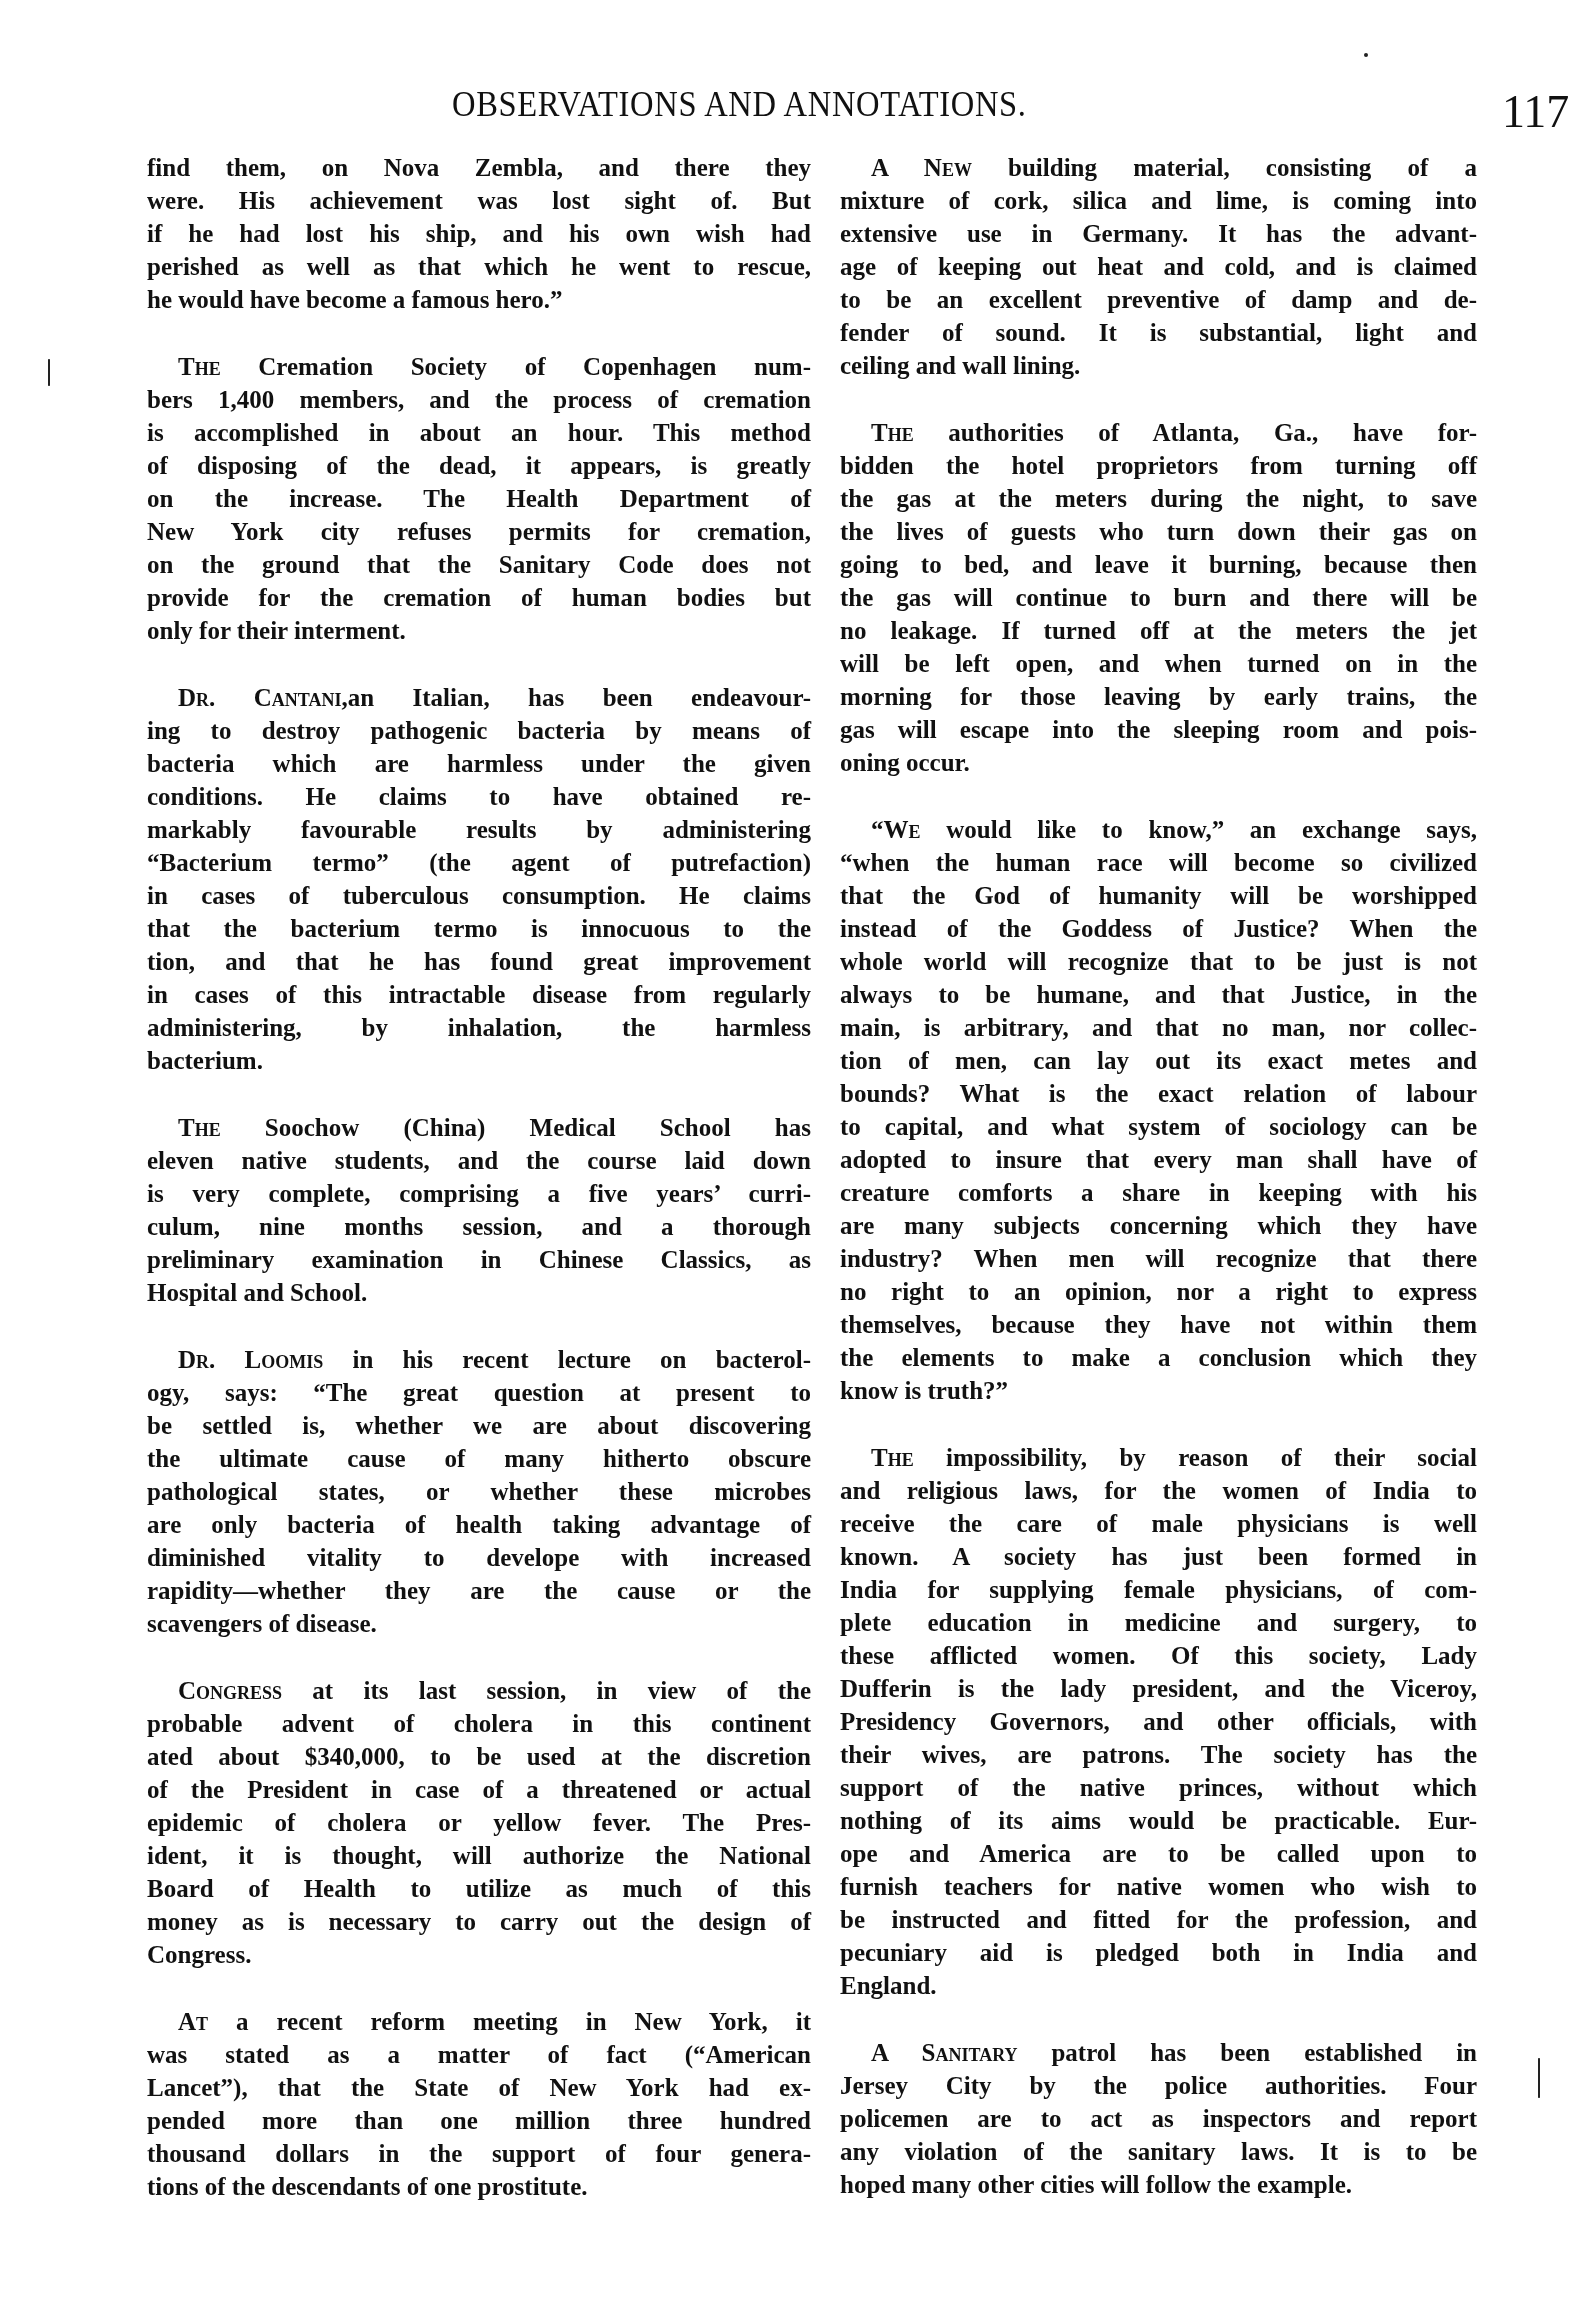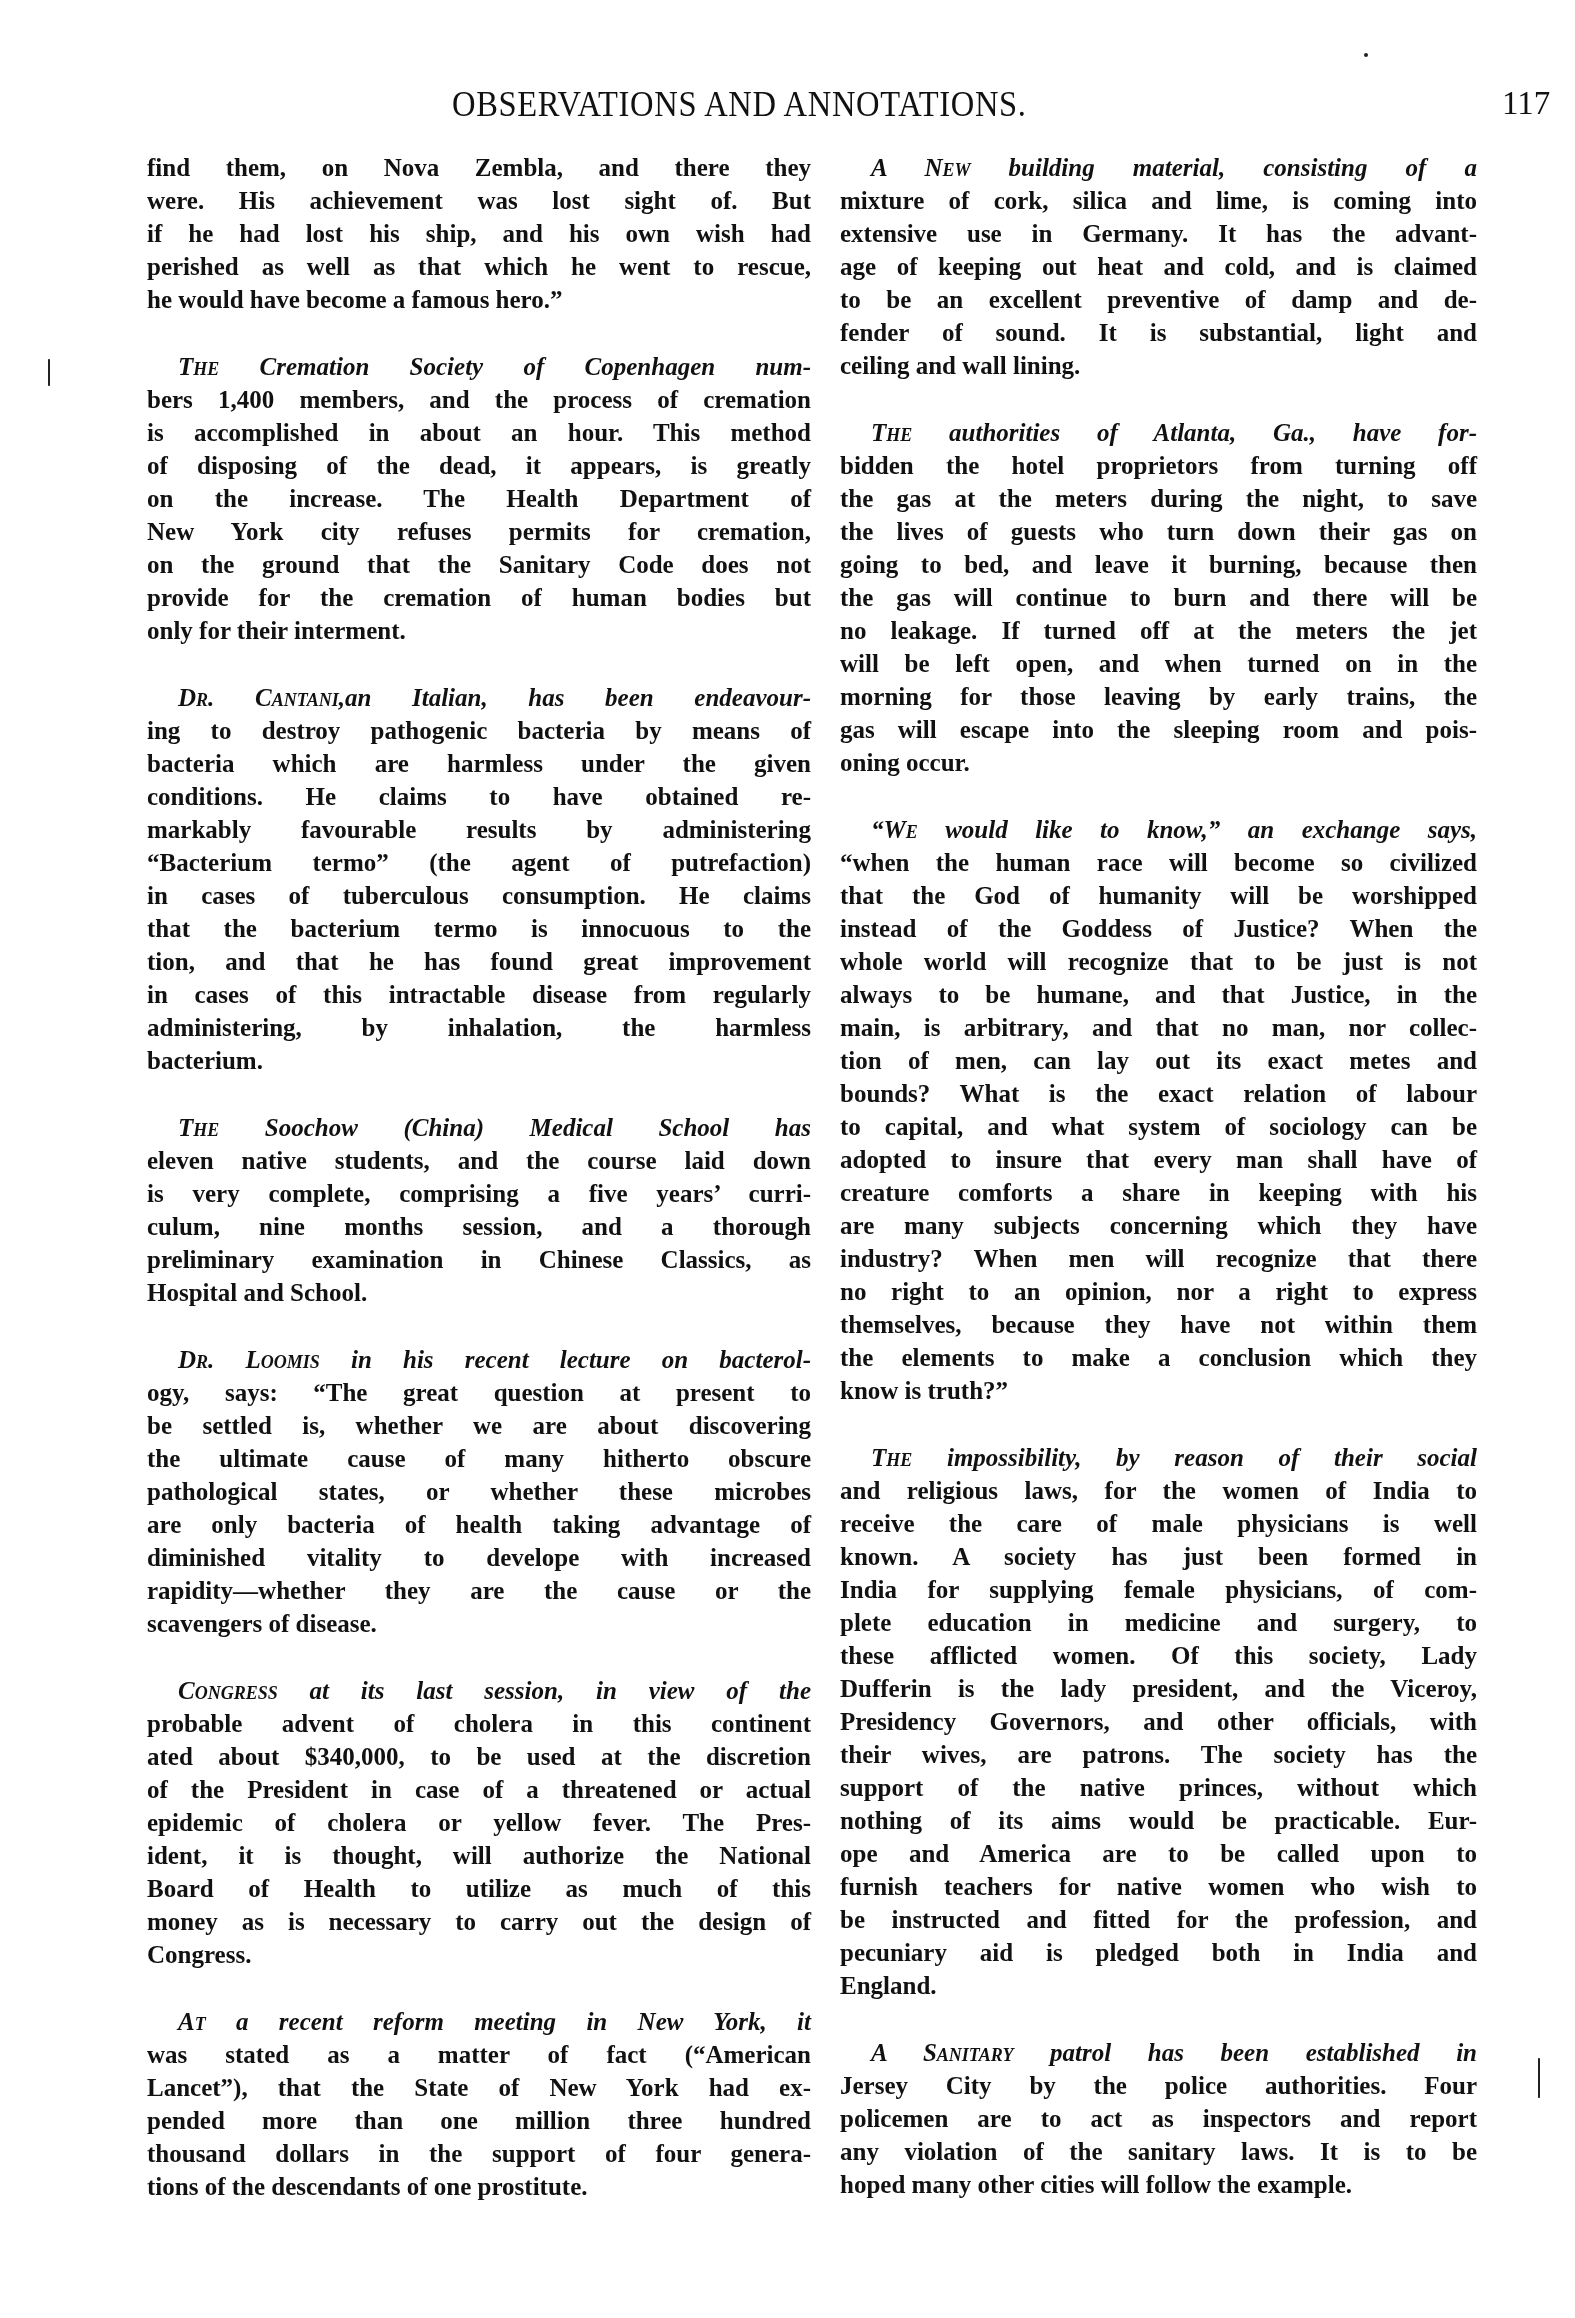--- a/index.html
+++ b/index.html
@@ -1,30 +1,30 @@
 <!DOCTYPE html>
 <html style="font-size:10.6px"><head>
 <meta charset="utf-8">
 <style>
   html, body { margin: 0; padding: 0; background: #ffffff; }
   body { width: 1576px; height: 2319px; position: relative; overflow: hidden;
          font-family: "Liberation Serif", "DejaVu Serif", serif; color: #111111; }
   .running-head { position: absolute; top: 85px; left: 0; width: 1380px; height: 46px; padding-left: 29px; }
   .running-title { position: absolute; left: 452px; top: 0; font-size: 35px; letter-spacing: 0.7px;
                    transform: scaleX(0.93); transform-origin: left top; white-space: nowrap; }
-  .page-number { position: absolute; left: 1502px; top: 0; font-size: 33px; }
+  .page-number { position: absolute; left: 1502px; top: 0; font-size: 46px; }
   .column { position: absolute; top: 151px; width: 664px; }
   .col-left { left: 147px; }
   .col-right { left: 840px; width: 637px; }
   .para { margin: 0 0 34px 0; }
   .line { display: block; height: 33px; line-height: 33px; font-size: 25px;
           text-align: justify; text-align-last: justify; white-space: nowrap; overflow: visible;
           font-weight: 600; }
   .line.last { text-align-last: left; }
-  .line.indent { padding-left: 31px; font-style: italic; }
+  .line.indent { padding-left: 31px; }
   .sc { font-variant: small-caps; }
   .speck { position: absolute; background: #222; border-radius: 50%; }
 </style>
 </head>
 <body>
 
 <div class="running-head">
   <span class="running-title">OBSERVATIONS AND ANNOTATIONS.</span>
   <span class="page-number">117</span>
 </div>

